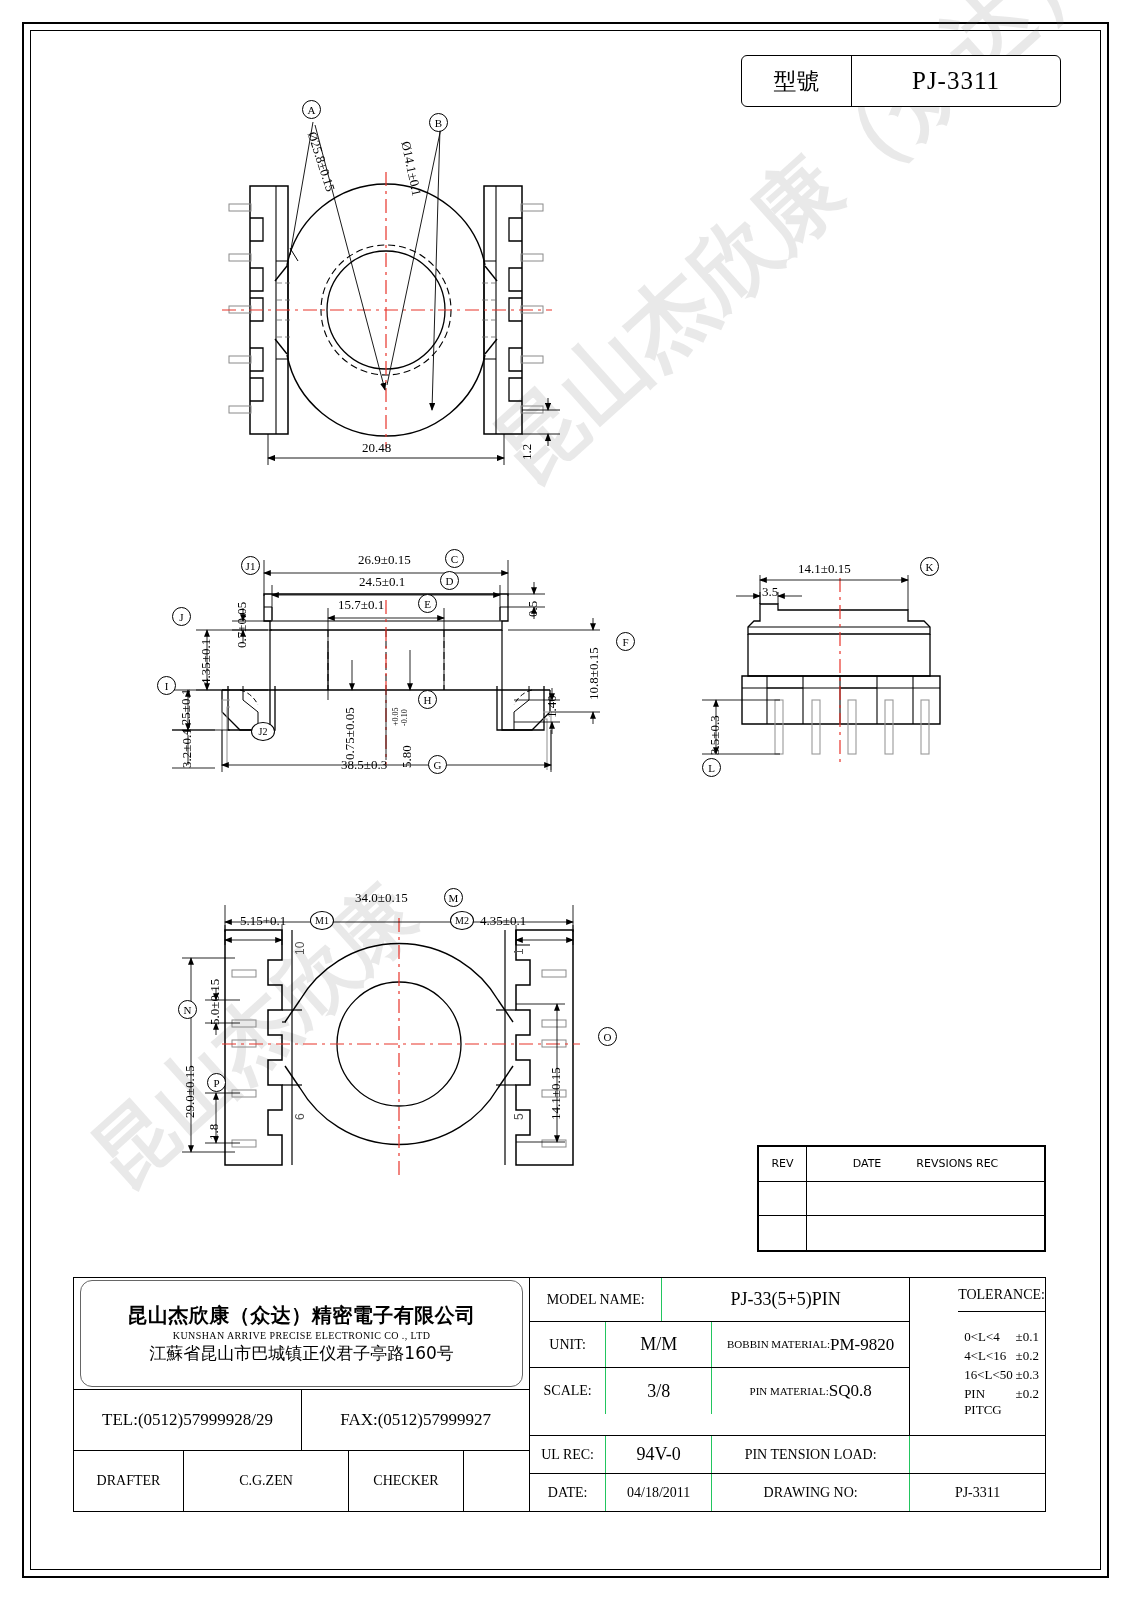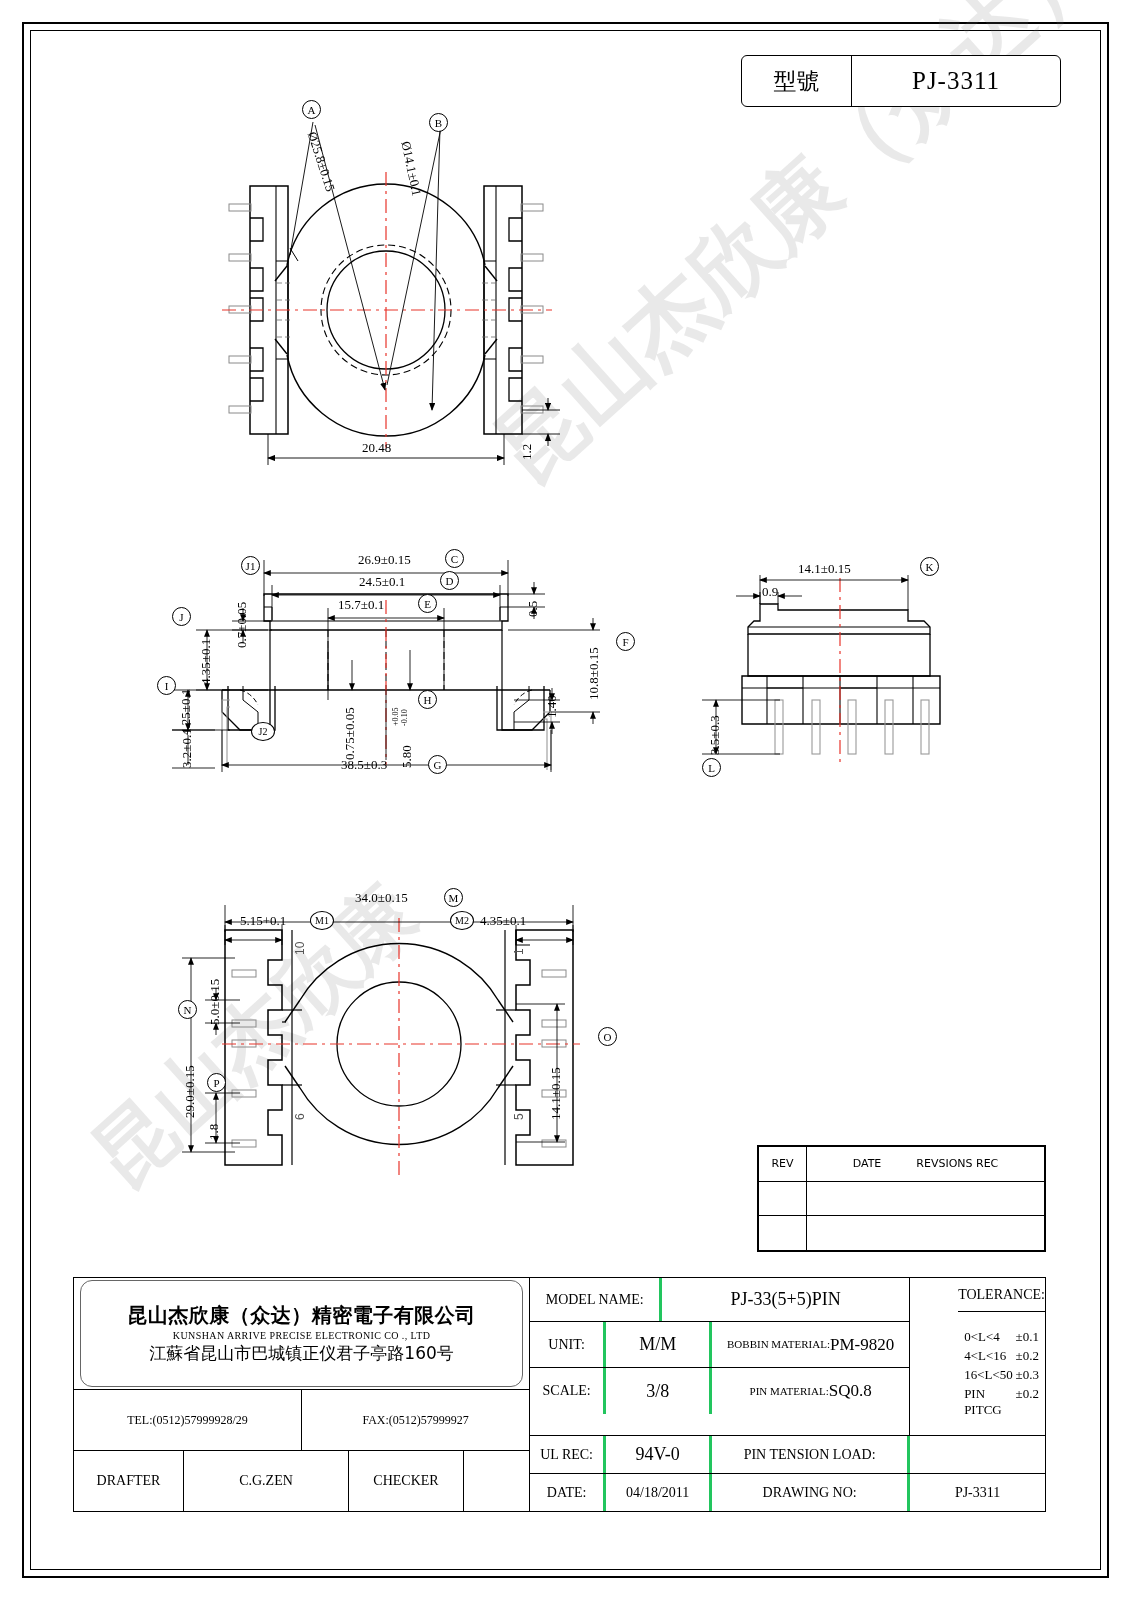--- a/index.html
+++ b/index.html
@@ -185,21 +185,21 @@
   }
   .tel-row, .drafter-row {
     display: flex;
     flex: 1;
     border-bottom: 0;
   }
   .tel-row { border-bottom: 1px solid #000; }
   .tel-cell {
     flex: 1;
     display: flex; align-items: center; justify-content: center;
-    font-size: 12px;
+    font-size: 17px;
     border-right: 1px solid #000;
   }
   .tel-cell:last-child { border-right: none; }
   .drafter-row > div {
     display: flex; align-items: center; justify-content: center;
     font-size: 14px;
     border-right: 1px solid #000;
     font-family: "Liberation Serif", serif;
   }
   .dr-lbl { width: 110px; }
@@ -211,21 +211,21 @@
     flex: 1;
     display: flex; flex-direction: column;
   }
   .tbr-top { display: flex; flex: 1; }
   .tbr-left { width: 380px; display: flex; flex-direction: column; border-right: 1px solid #000; }
   .tbr-tol { flex: 1; display: flex; flex-direction: column; margin-left: 48px; }
   .row { display: flex; border-bottom: 1px solid #000; }
   .row:last-child { border-bottom: none; }
   .cell {
     display: flex; align-items: center; justify-content: center;
-    border-right: 3px solid #22c55e;
+    border-right: 1px solid #22c55e;
     font-family: "Liberation Serif", serif;
     font-size: 14px;
     padding: 1px 3px;
     text-align: center;
   }
   .cell:last-child { border-right: none; }
   .cell.big { font-size: 18px; }
   .stacked {
     flex-direction: row;
     align-items: center; justify-content: center;
@@ -620,21 +620,21 @@
   <div class="dim" style="left:235px; top:648px; transform:rotate(-90deg); transform-origin:left top;">0.7±0.05</div>
   <div class="bub" style="left:241px; top:556px;">J1</div>
   <div class="dim" style="left:343px; top:760px; transform:rotate(-90deg); transform-origin:left top;">0.75±0.05</div>
   <div class="bub wide" style="left:251px; top:722px;">J2</div>
   <div class="dim" style="left:180px; top:768px; transform:rotate(-90deg); transform-origin:left top;">3.2±0.1</div>
   <div class="dim" style="left:526px; top:617px; transform:rotate(-90deg); transform-origin:left top;">0.5</div>
   <div class="dim" style="left:545px; top:718px; transform:rotate(-90deg); transform-origin:left top;">1.40</div>
 
   <div class="dim" style="left:798px; top:562px;">14.1±0.15</div>
   <div class="bub" style="left:920px; top:557px;">K</div>
-  <div class="dim" style="left:762px; top:585px;">0.9</div>
+  <div class="dim" style="left:762px; top:585px;">3.5</div>
   <div class="dim" style="left:708px; top:755px; transform:rotate(-90deg); transform-origin:left top;">3.5±0.3</div>
   <div class="bub" style="left:702px; top:758px;">L</div>
 
   <div class="dim" style="left:355px; top:891px;">34.0±0.15</div>
   <div class="bub" style="left:444px; top:888px;">M</div>
   <div class="dim" style="left:240px; top:914px;">5.15+0.1</div>
   <div class="bub wide" style="left:310px; top:911px;">M1</div>
   <div class="bub wide" style="left:450px; top:911px;">M2</div>
   <div class="dim" style="left:480px; top:914px;">4.35±0.1</div>
   <div class="dim" style="left:183px; top:1118px; transform:rotate(-90deg); transform-origin:left top;">29.0±0.15</div>

